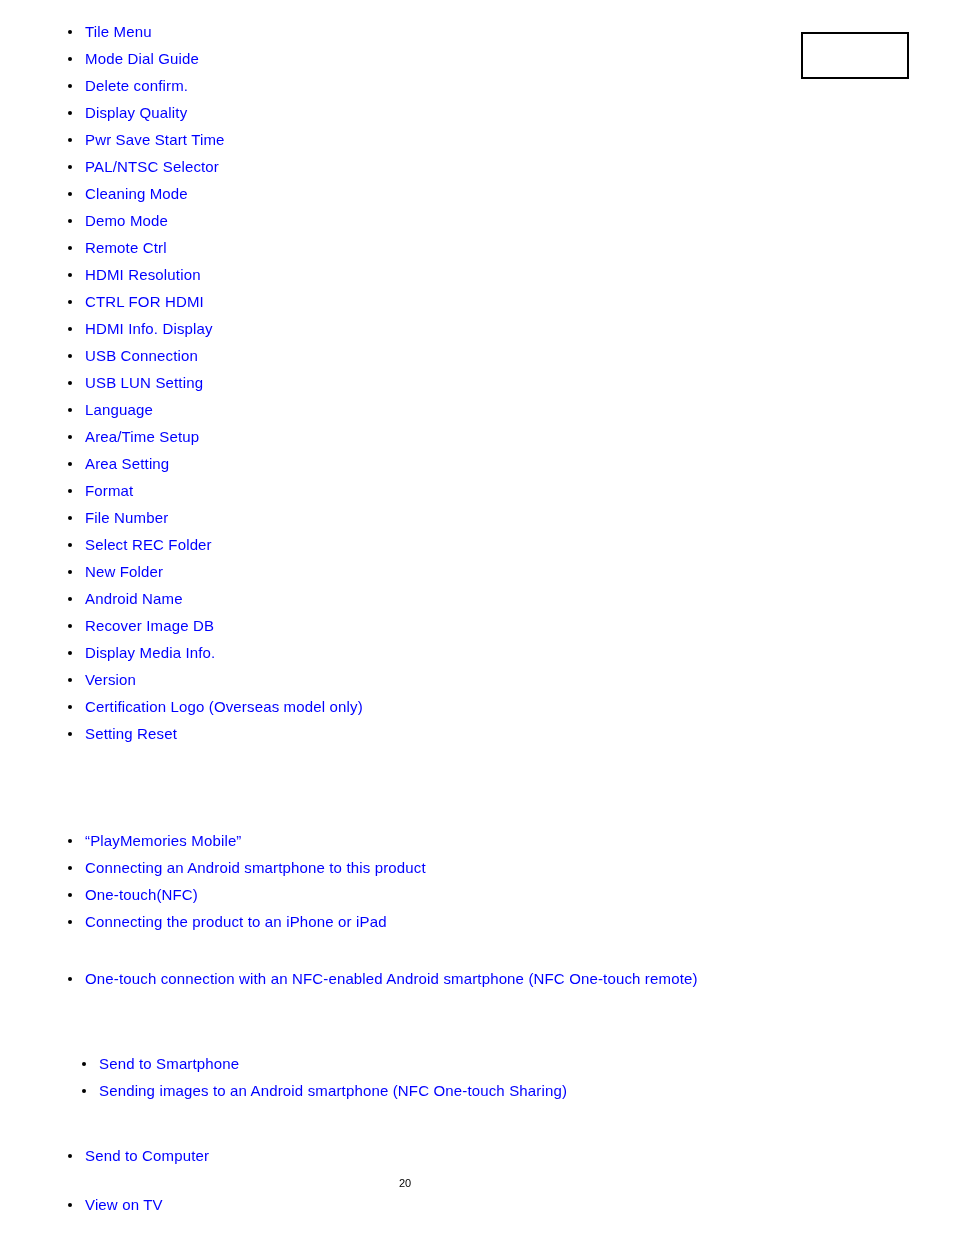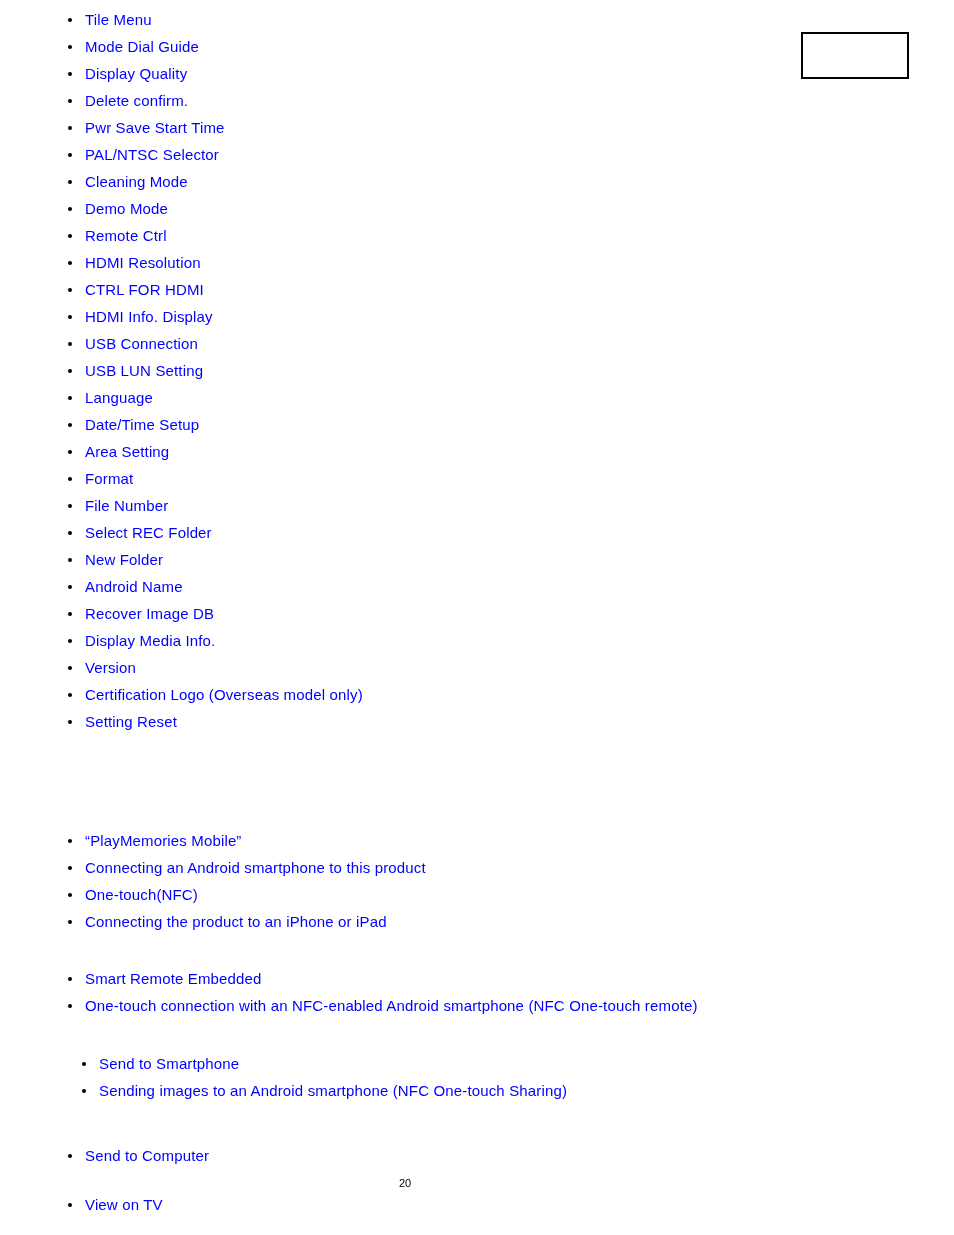--- a/index.html
+++ b/index.html
@@ -77,57 +77,56 @@
     font-size: 11px;
     font-family: "Liberation Sans", sans-serif;
   }
 </style>
 </head>
 <body>
 
 <div class="image-placeholder"></div>
 
 <div class="toc" id="toc-root">
-    <ul class="link-group" style="position: absolute; left: 0px; top: 6px;">
+    <ul class="link-group" style="position: absolute; left: 0px; top: 18px;">
       <li class="link-item"><span class="bullet"></span><a class="link-label">Tile Menu</a></li>
       <li class="link-item"><span class="bullet"></span><a class="link-label">Mode Dial Guide</a></li>
+      <li class="link-item"><span class="bullet"></span><a class="link-label">Delete confirm.</a></li>
       <li class="link-item"><span class="bullet"></span><a class="link-label">Display Quality</a></li>
-      <li class="link-item"><span class="bullet"></span><a class="link-label">Delete confirm.</a></li>
       <li class="link-item"><span class="bullet"></span><a class="link-label">Pwr Save Start Time</a></li>
       <li class="link-item"><span class="bullet"></span><a class="link-label">PAL/NTSC Selector</a></li>
       <li class="link-item"><span class="bullet"></span><a class="link-label">Cleaning Mode</a></li>
       <li class="link-item"><span class="bullet"></span><a class="link-label">Demo Mode</a></li>
       <li class="link-item"><span class="bullet"></span><a class="link-label">Remote Ctrl</a></li>
       <li class="link-item"><span class="bullet"></span><a class="link-label">HDMI Resolution</a></li>
       <li class="link-item"><span class="bullet"></span><a class="link-label">CTRL FOR HDMI</a></li>
       <li class="link-item"><span class="bullet"></span><a class="link-label">HDMI Info. Display</a></li>
       <li class="link-item"><span class="bullet"></span><a class="link-label">USB Connection</a></li>
       <li class="link-item"><span class="bullet"></span><a class="link-label">USB LUN Setting</a></li>
       <li class="link-item"><span class="bullet"></span><a class="link-label">Language</a></li>
-      <li class="link-item"><span class="bullet"></span><a class="link-label">Date/Time Setup</a></li>
+      <li class="link-item"><span class="bullet"></span><a class="link-label">Area/Time Setup</a></li>
       <li class="link-item"><span class="bullet"></span><a class="link-label">Area Setting</a></li>
       <li class="link-item"><span class="bullet"></span><a class="link-label">Format</a></li>
       <li class="link-item"><span class="bullet"></span><a class="link-label">File Number</a></li>
       <li class="link-item"><span class="bullet"></span><a class="link-label">Select REC Folder</a></li>
       <li class="link-item"><span class="bullet"></span><a class="link-label">New Folder</a></li>
       <li class="link-item"><span class="bullet"></span><a class="link-label">Android Name</a></li>
       <li class="link-item"><span class="bullet"></span><a class="link-label">Recover Image DB</a></li>
       <li class="link-item"><span class="bullet"></span><a class="link-label">Display Media Info.</a></li>
       <li class="link-item"><span class="bullet"></span><a class="link-label">Version</a></li>
       <li class="link-item"><span class="bullet"></span><a class="link-label">Certification Logo (Overseas model only)</a></li>
       <li class="link-item"><span class="bullet"></span><a class="link-label">Setting Reset</a></li>
     </ul>
     <ul class="link-group" style="position: absolute; left: 0px; top: 827px;">
       <li class="link-item"><span class="bullet"></span><a class="link-label">“PlayMemories Mobile”</a></li>
       <li class="link-item"><span class="bullet"></span><a class="link-label">Connecting an Android smartphone to this product</a></li>
       <li class="link-item"><span class="bullet"></span><a class="link-label">One-touch(NFC)</a></li>
       <li class="link-item"><span class="bullet"></span><a class="link-label">Connecting the product to an iPhone or iPad</a></li>
     </ul>
     <ul class="link-group" style="position: absolute; left: 0px; top: 965px;">
-      <li class="link-item"><span class="bullet"></span><a class="link-label">Smart Remote Embedded</a></li>
       <li class="link-item"><span class="bullet"></span><a class="link-label">One-touch connection with an NFC-enabled Android smartphone (NFC One-touch remote)</a></li>
     </ul>
     <ul class="link-group" style="position: absolute; left: 14px; top: 1050px;">
       <li class="link-item"><span class="bullet"></span><a class="link-label">Send to Smartphone</a></li>
       <li class="link-item"><span class="bullet"></span><a class="link-label">Sending images to an Android smartphone (NFC One-touch Sharing)</a></li>
     </ul>
     <ul class="link-group" style="position: absolute; left: 0px; top: 1134px; margin-top: 8px;">
       <li class="link-item"><span class="bullet"></span><a class="link-label">Send to Computer</a></li>
     </ul>
     <ul class="link-group" style="position: absolute; left: 0px; top: 1191px;">

